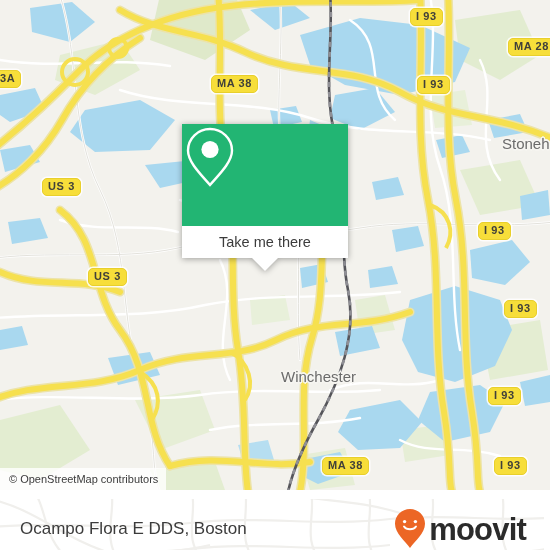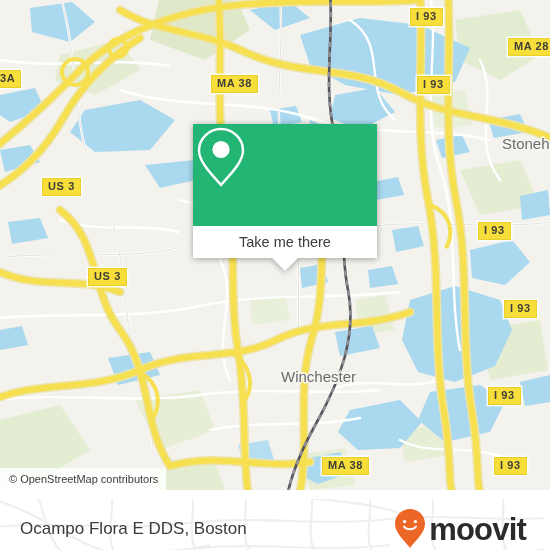--- a/index.html
+++ b/index.html
@@ -15,21 +15,21 @@
     position:absolute;left:0;top:0;width:550px;height:490px;
     background:#f3f2ed;overflow:hidden;
   }
   .map svg{position:absolute;left:0;top:0;}
 
   
   .shield{
     position:absolute;
     background:#f7de3a;
     border:1.5px solid #e8cf2c;
-    border-radius:0;
+    border-radius:5px;
     color:#40403a;
     font-size:11px;
     font-weight:bold;
     letter-spacing:.6px;
     padding:1px 5px 2px 5px;
     line-height:13px;
     white-space:nowrap;
     box-shadow:0 0 0 1.5px rgba(255,255,255,.85);
   }
   
@@ -49,21 +49,21 @@
     background:rgba(255,255,255,.80);
     color:#3b3b3b;
     font-size:11px;
     line-height:18px;
     padding:2px 8px 2px 9px;
     white-space:nowrap;
   }
 
   
   .card{
-    position:absolute;left:193px;top:124px;width:184px;
+    position:absolute;left:182px;top:124px;width:166px;
     filter:drop-shadow(0 1px 3px rgba(0,0,0,.35));
   }
   .card-top{
     height:102px;background:#22b573;
     display:flex;align-items:center;justify-content:center;
   }
   .card-bottom{
     height:32px;background:#ffffff;
     display:flex;align-items:center;justify-content:center;
   }

